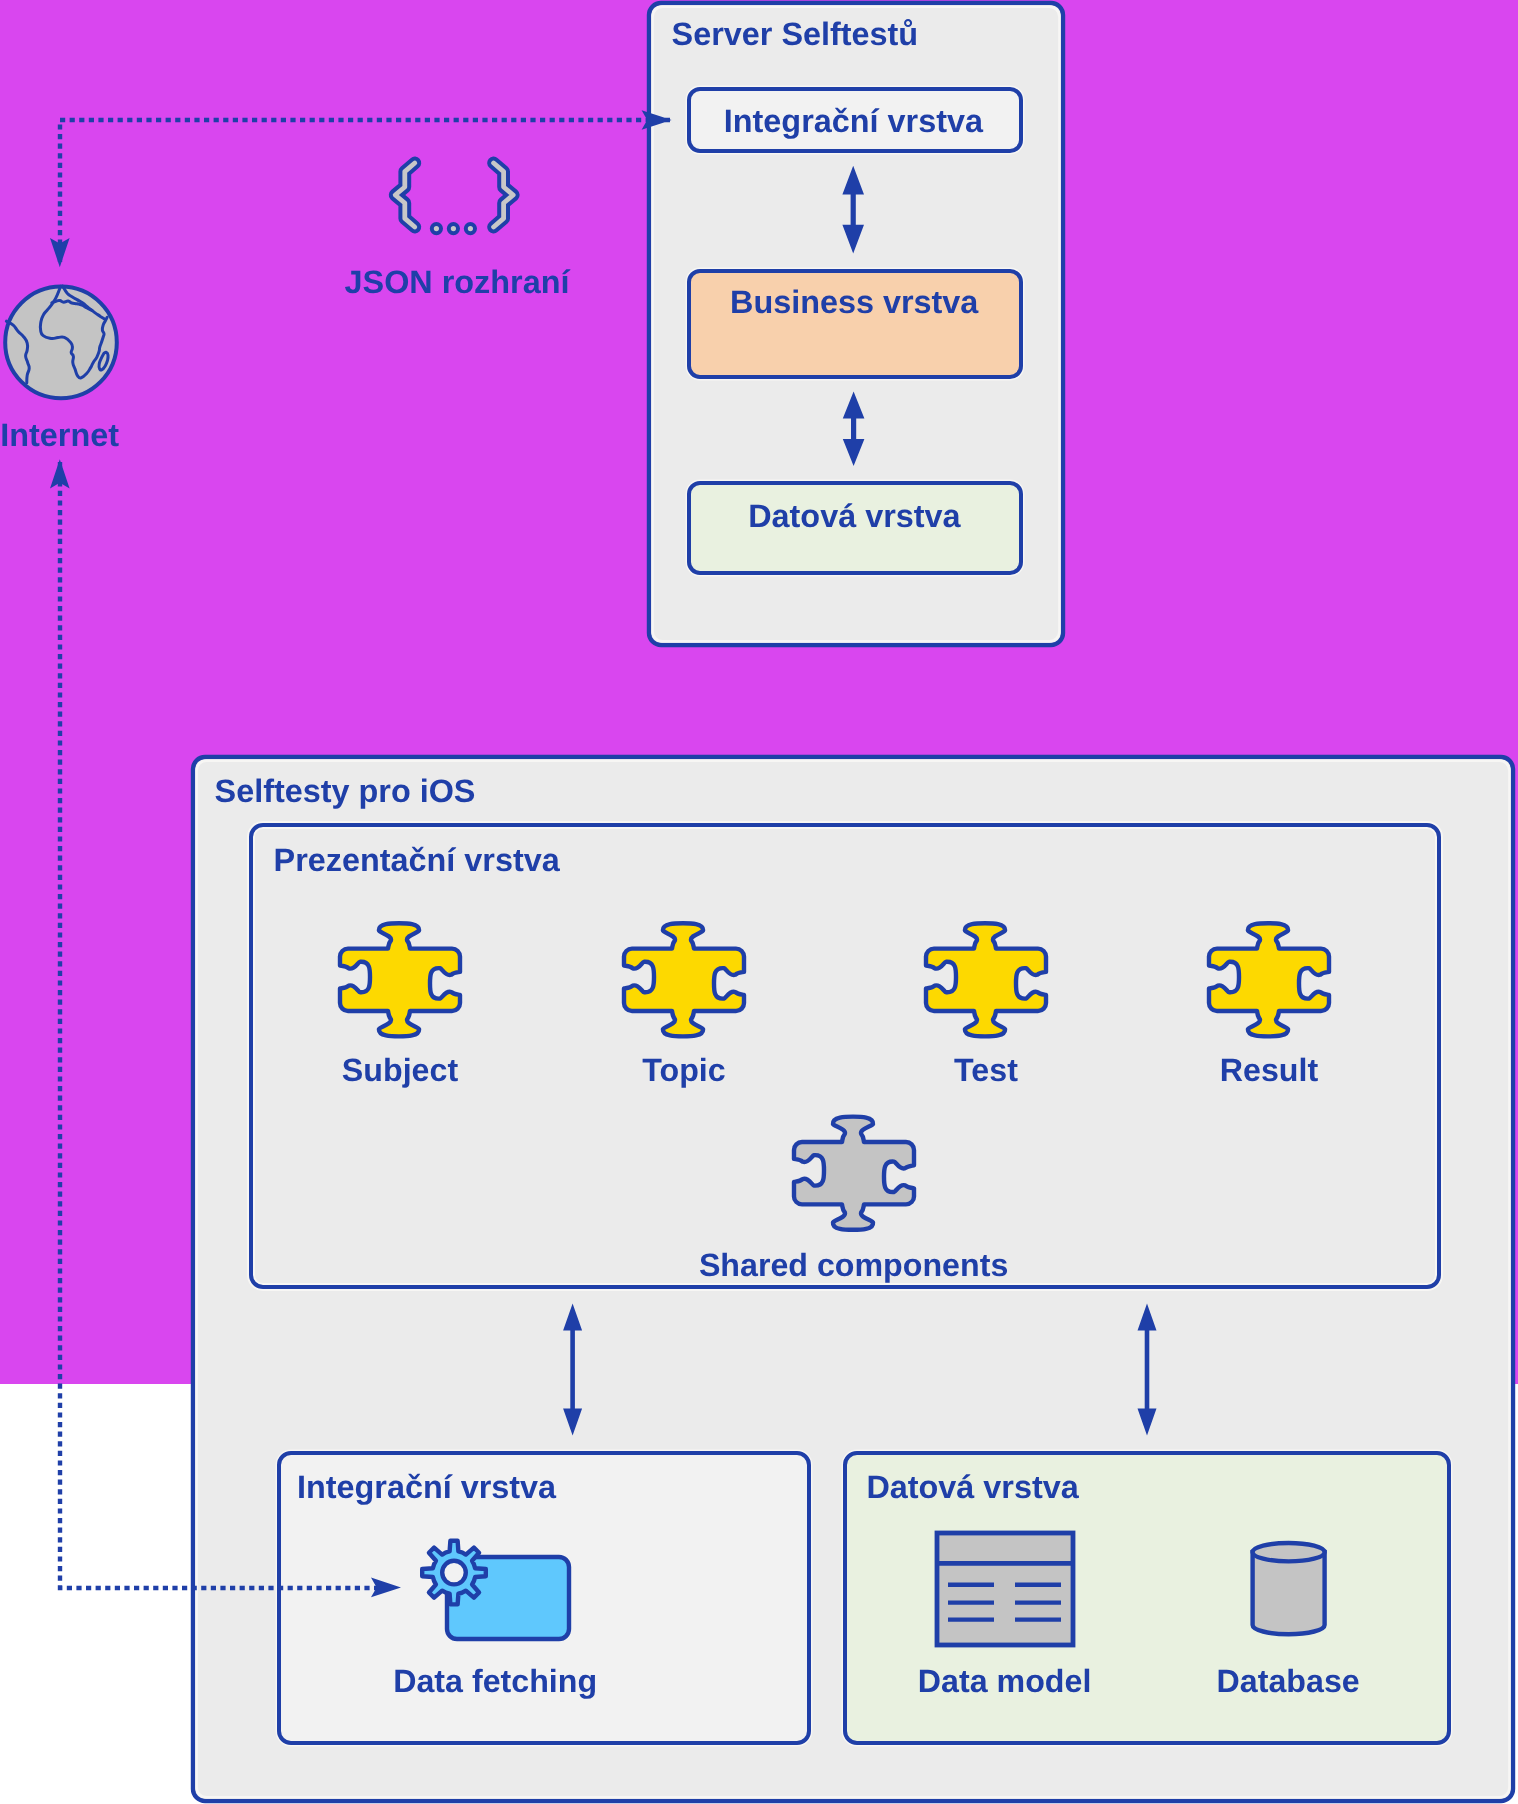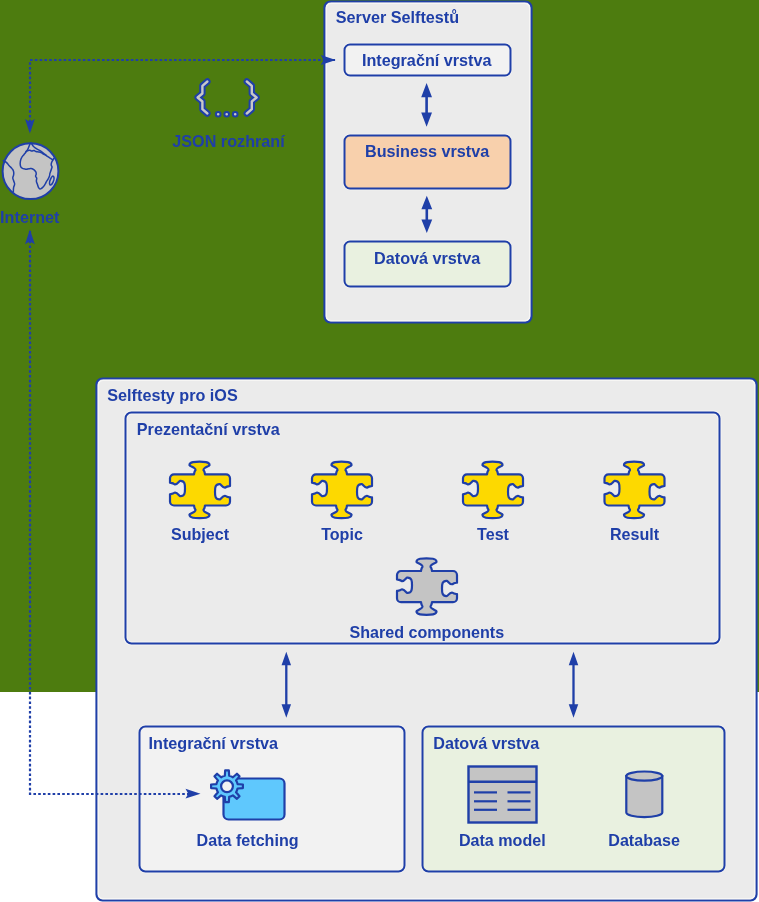--- a/index.html
+++ b/index.html
@@ -1,17 +1,17 @@
 <!DOCTYPE html>
 <html><head>
 <meta charset="utf-8">
 <style>
   html,body{margin:0;padding:0;background:#ffffff;}
   body{width:759px;height:902px;overflow:hidden;font-family:"Liberation Sans",sans-serif;}
-  #stage{position:relative;width:759px;height:692px;background:#4d7c0f;}
+  #stage{position:relative;width:759px;height:692px;background:#d946ef;}
   svg#diagram{position:absolute;left:0;top:0;display:block;}
   .lbl{font-family:"Liberation Sans",sans-serif;font-weight:bold;fill:#1F3FA8;}
 </style>
 </head>
 <body>
 
 <div id="stage">
 <svg id="diagram" width="759" height="902" viewBox="0 0 759 902">
   <defs>
     <marker id="ah" markerWidth="10" markerHeight="10" refX="9" refY="5" orient="auto">

